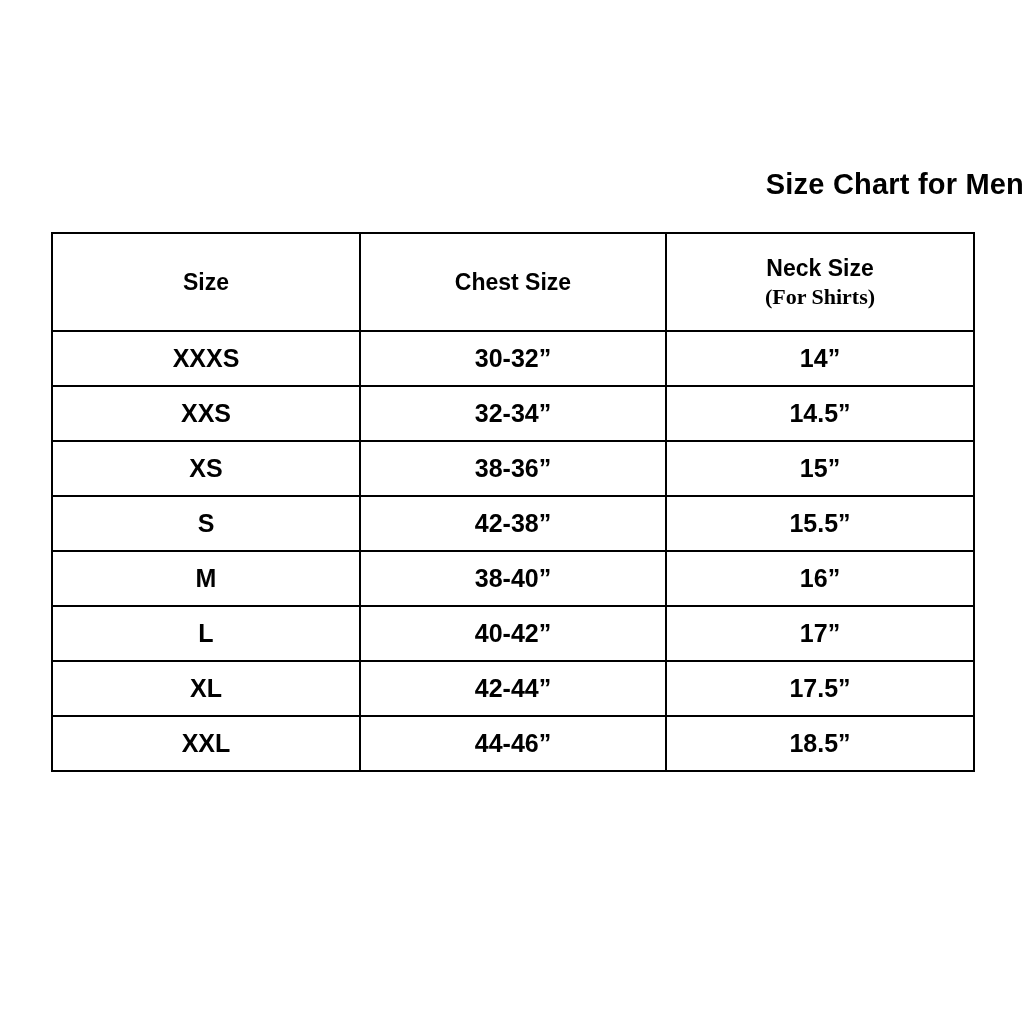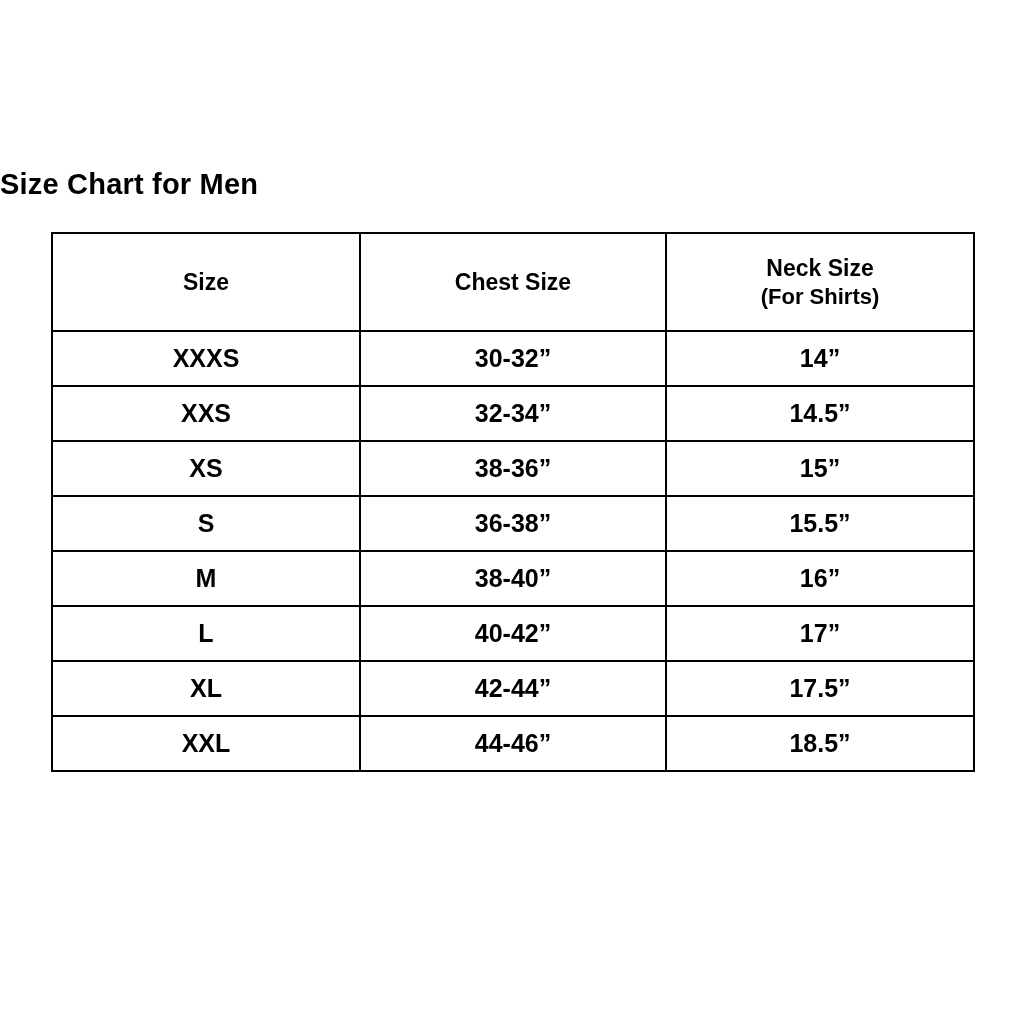--- a/index.html
+++ b/index.html
@@ -21,21 +21,21 @@
     top: 0;
     width: 1024px;
     height: 1024px;
     background: #ffffff;
   }
   .chart-title {
     position: absolute;
     left: 0;
     top: 168px;
     width: 1024px;
-    text-align: left;
+    text-align: right;
     font-size: 29px;
     font-weight: bold;
     letter-spacing: 0.2px;
     color: #000000;
   }
   table.size-table {
     position: absolute;
     left: 51px;
     top: 232px;
     width: 922px;
@@ -59,20 +59,21 @@
     height: 53px;
     font-size: 25px;
   }
   col.c1 { width: 308px; }
   col.c2 { width: 306px; }
   col.c3 { width: 308px; }
   .hdr-sub {
     display: block;
     font-size: 22px;
     font-weight: bold;
+    font-family: Liberation Serif, serif;
   }
 </style>
 </head>
 <body>
 
 <div class="page">
 
   <div class="chart-title">Size Chart for Men</div>
 
   <table class="size-table">
@@ -106,21 +107,21 @@
         <td>32-34”</td>
         <td>14.5”</td>
       </tr>
       <tr>
         <td>XS</td>
         <td>38-36”</td>
         <td>15”</td>
       </tr>
       <tr>
         <td>S</td>
-        <td>36-38”</td>
+        <td>42-38”</td>
         <td>15.5”</td>
       </tr>
       <tr>
         <td>M</td>
         <td>38-40”</td>
         <td>16”</td>
       </tr>
       <tr>
         <td>L</td>
         <td>40-42”</td>

